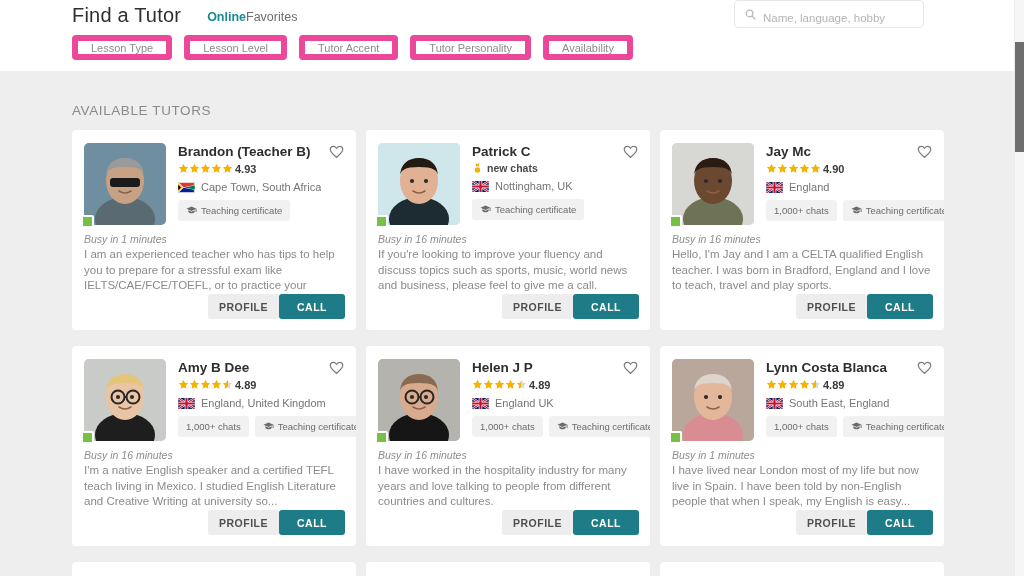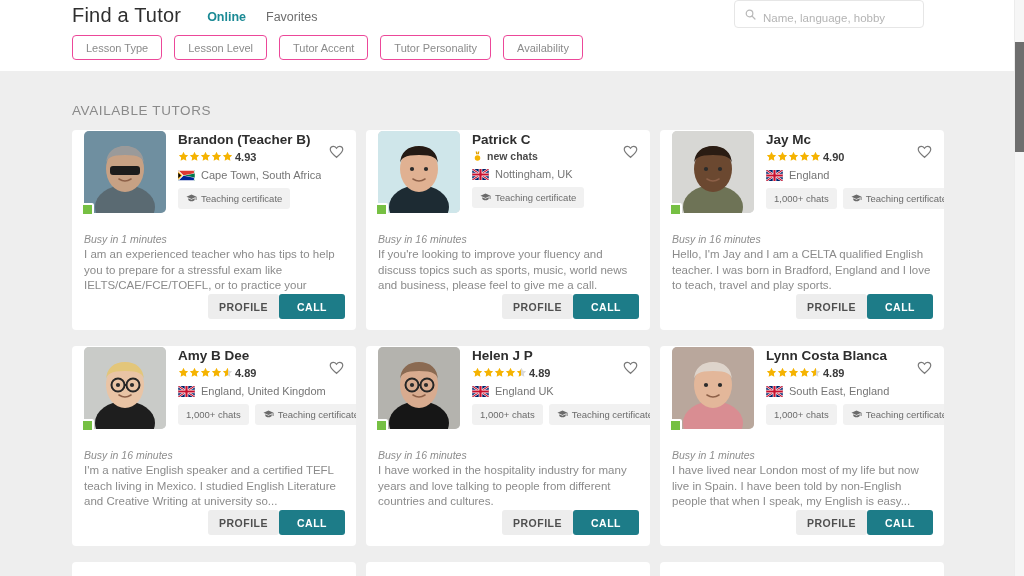--- a/index.html
+++ b/index.html
@@ -17,62 +17,62 @@
     background:#ffffff;
   }
   .header-row1 {
     position:absolute; left:72px; top:0px; height:30px;
     display:flex; align-items:center; gap:18px;
   }
   .page-title {
     font-size:20px; color:#2f2f2f; font-weight:400; letter-spacing:.2px;
     line-height:30px;
   }
-  .nav-tabs { display:flex; align-items:center; gap:20px; margin-left:8px; padding-top:3px; }
+  .nav-tabs { display:flex; align-items:center; margin-left:8px; padding-top:3px; }
   .nav-tab { font-size:12.5px; color:#6d6d6d; cursor:pointer; }
   .nav-tab.active { color:#1b8a95; font-weight:bold; }
 
   .search-box {
     position:absolute; right:90px; top:0px;
     width:190px; height:28px; border:1px solid #e6e6e6; border-radius:4px;
     background:#fff; display:flex; align-items:center; gap:7px; padding:0 10px;
   }
   .search-icon { width:11px; height:11px; flex:none; color:#b9b9b9; display:block; }
   .search-input {
     border:none; outline:none; flex:1; font-size:11.5px; color:#555;
     font-family:"Liberation Sans", sans-serif; background:transparent;margin-top:8px;
   }
   .search-input::placeholder { color:#b4b4b4; }
 
   .filter-row {
     position:absolute; left:72px; top:35px; display:flex; gap:12px;
   }
   .filter-chip {
-    height:25px; padding:0 13px; border:1px solid #ec4899; border-radius:4px;
+    height:25px; padding:0 13px; border:6px solid #ec4899; border-radius:4px;
     background:#fff; color:#8b8b8b; font-size:11px; display:flex; align-items:center;
     cursor:pointer; white-space:nowrap;
   }
 
   
   .content { position:absolute; top:71px; left:0; width:1014px; bottom:0; background:#eeeeee; }
   .section-title {
     position:absolute; left:72px; top:32px;
     font-size:13.5px; color:#8a8a8a; letter-spacing:.6px;
   }
   .grid {
     position:absolute; left:72px; top:59px; width:884px;
     display:grid; grid-template-columns:repeat(3, 284px); gap:16px 10px;
   }
 
   
   .card {
     width:284px; height:200px; background:#fff; border-radius:4px;
     position:relative; overflow:hidden;
   }
-  .card-top { display:flex; padding:1px 12px 0 12px; }
+  .card-top { display:flex; padding:13px 12px 0 12px; }
 
   .avatar-wrap { position:relative; width:82px; height:82px; flex:none; }
   .avatar { width:82px; height:82px; border-radius:5px; overflow:hidden; position:relative; background:#d8d8d8; }
   .avatar svg { display:block; width:82px; height:82px; }
   .online-dot {
     position:absolute; left:-3px; bottom:-3px; width:13px; height:13px;
     background:#76c043; border:2px solid #fff; border-radius:2px;
   }
 
   .card-info { flex:1; padding-left:12px; padding-top:1px; min-width:0; }

